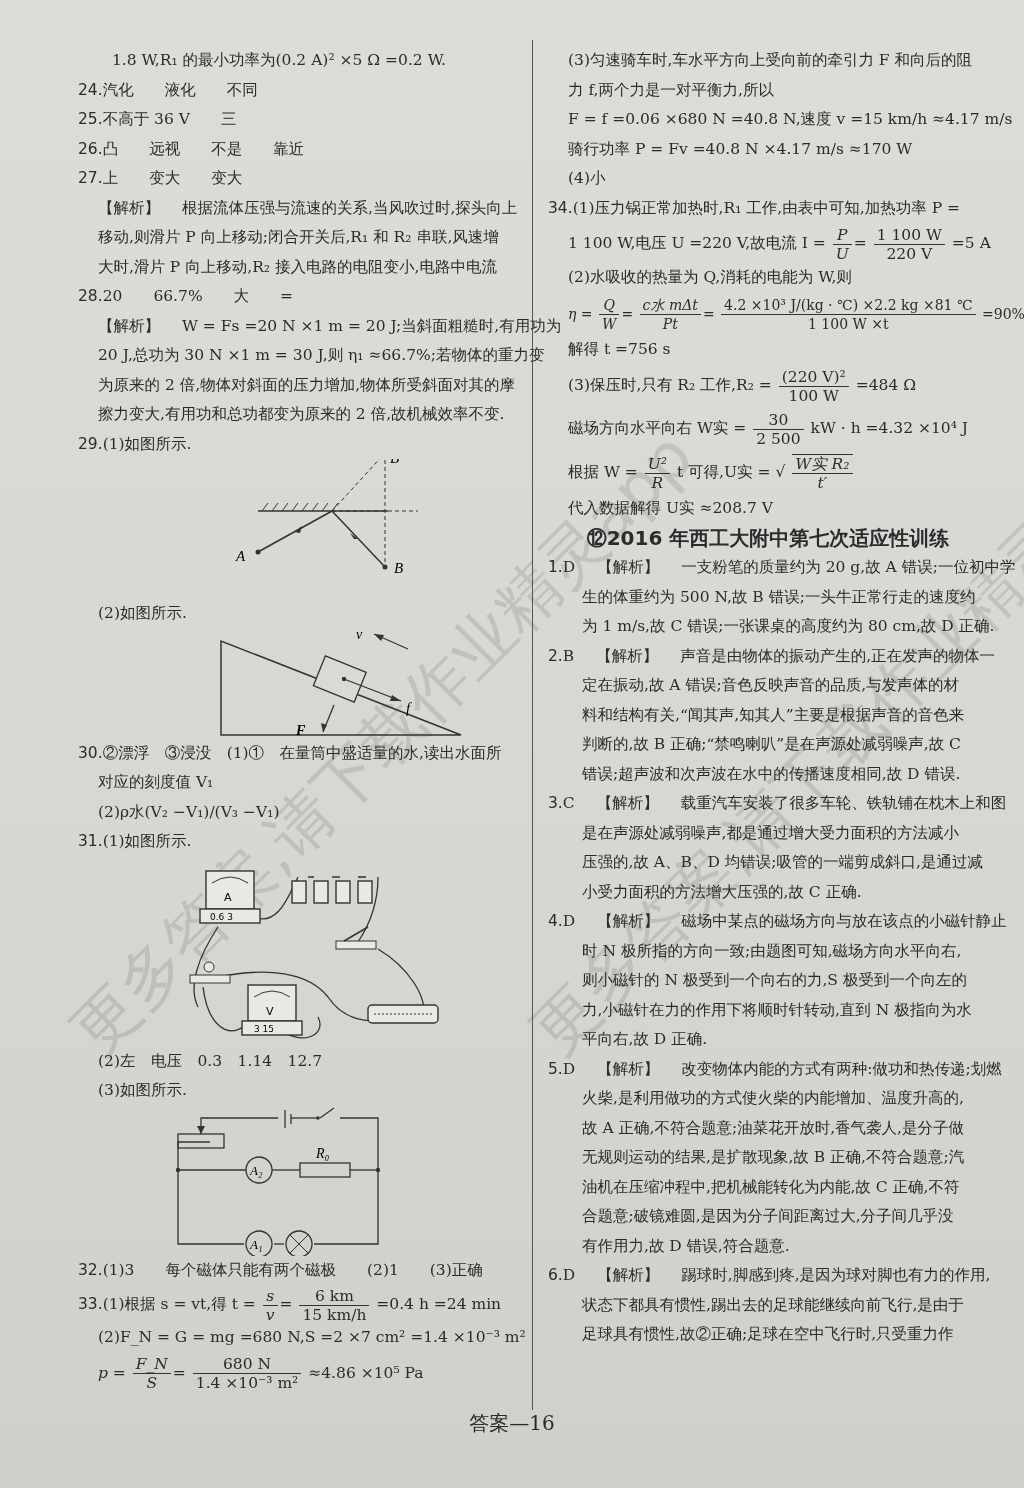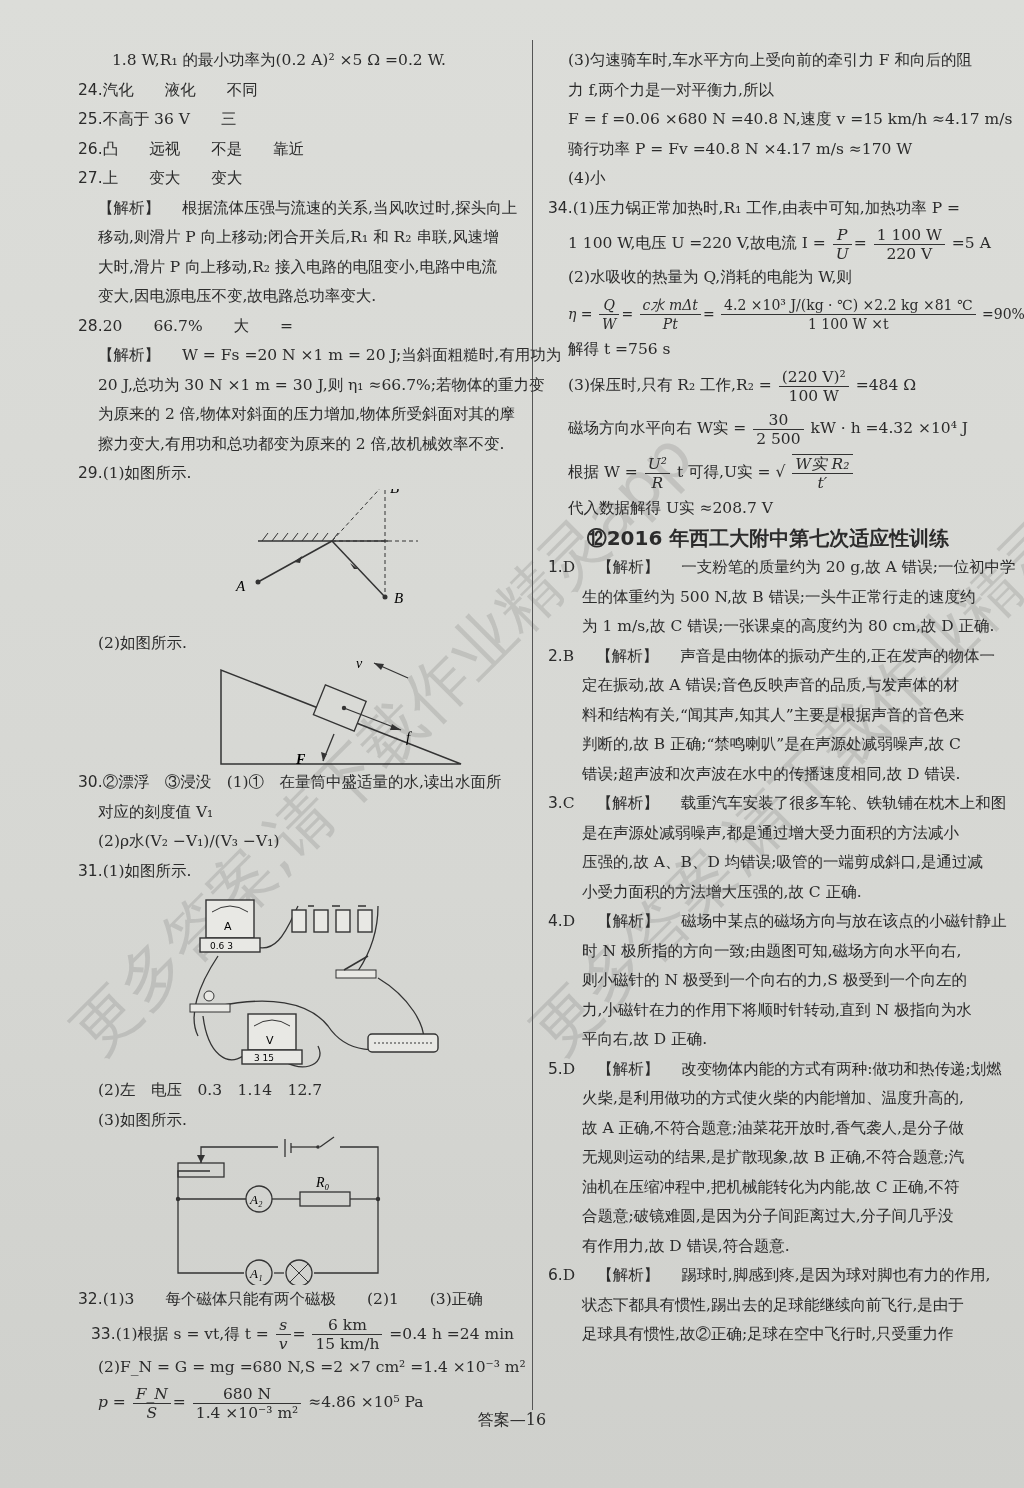--- a/index.html
+++ b/index.html
@@ -20,21 +20,21 @@
   .ind2 { padding-left:34px; }
   .num { font-weight:normal; font-family:"DejaVu Sans","Liberation Sans",sans-serif; }
   .tag { font-weight:normal; }
   .sp { display:inline-block; width:22px; }
   .mth { font-style:italic; }
   .frac { display:inline-block; vertical-align:middle; text-align:center; line-height:18px; margin:0 2px; }
   .frac .n { display:block; border-bottom:1px solid #333; padding:0 3px; }
   .frac .d { display:block; padding:0 3px; }
   .section-title { text-align:center; font-weight:bold; font-size:20px; font-family:"DejaVu Sans","Liberation Sans",sans-serif; }
   .figure { position:relative; }
-  .footer { position:absolute; left:0; width:1024px; top:1410px; text-align:center; font-size:16px; }
+  .footer { position:absolute; left:0; width:1024px; top:1410px; text-align:center; font-size:20px; }
   .watermark { position:absolute; font-size:64px; color:rgba(90,90,90,0.18); transform:rotate(-45deg); white-space:nowrap;
     font-family:"DejaVu Sans","Liberation Sans",sans-serif; pointer-events:none; }
 </style>
 </head>
 <body>
 
 <div class="page">
 
   <div class="watermark" style="left:-40px;top:700px;">更多答案,请下载作业精灵app</div>
   <div class="watermark" style="left:420px;top:700px;">更多答案,请下载作业精灵app</div>
@@ -43,21 +43,20 @@
 
   <div class="col left">
     <div class="line ind2">1.8 W,R₁ 的最小功率为(0.2 A)² ×5 Ω =0.2 W.</div>
     <div class="line"><span class="num">24.</span><span>汽化　　液化　　不同</span></div>
     <div class="line"><span class="num">25.</span><span>不高于 36 V　　三</span></div>
     <div class="line"><span class="num">26.</span><span>凸　　远视　　不是　　靠近</span></div>
     <div class="line"><span class="num">27.</span><span>上　　变大　　变大</span></div>
     <div class="line ind"><span class="tag">【解析】</span><span class="sp"></span><span>根据流体压强与流速的关系,当风吹过时,探头向上</span></div>
     <div class="line ind">移动,则滑片 P 向上移动;闭合开关后,R₁ 和 R₂ 串联,风速增</div>
     <div class="line ind">大时,滑片 P 向上移动,R₂ 接入电路的电阻变小,电路中电流</div>
-    <div class="line ind">变大,因电源电压不变,故电路总功率变大.</div>
     <div class="line"><span class="num">28.</span><span>20　　66.7%　　大　　=</span></div>
     <div class="line ind"><span class="tag">【解析】</span><span class="sp"></span><span>W = Fs =20 N ×1 m = 20 J;当斜面粗糙时,有用功为</span></div>
     <div class="line ind">20 J,总功为 30 N ×1 m = 30 J,则 η₁ ≈66.7%;若物体的重力变</div>
     <div class="line ind">为原来的 2 倍,物体对斜面的压力增加,物体所受斜面对其的摩</div>
     <div class="line ind">擦力变大,有用功和总功都变为原来的 2 倍,故机械效率不变.</div>
     <div class="line"><span class="num">29.</span><span>(1)如图所示.</span></div>
 
     <div class="figure" style="height:140px;">
       <svg width="440" height="140">
         <line x1="180" y1="52" x2="310" y2="52" stroke="#333" stroke-width="1.5"></line>
@@ -189,21 +188,21 @@
         <line x1="230" y1="129" x2="212" y2="147" stroke="#333"></line>
         <circle cx="100" cy="64" r="2.2" fill="#333"></circle>
         <circle cx="300" cy="64" r="2.2" fill="#333"></circle>
         <text x="172" y="69" font-style="italic" font-family="Liberation Serif, serif" font-size="13">A₂</text>
         <text x="172" y="143" font-style="italic" font-family="Liberation Serif, serif" font-size="13">A₁</text>
         <text x="238" y="52" font-style="italic" font-family="Liberation Serif, serif" font-size="14">R₀</text>
       </svg>
     </div>
 
     <div class="line"><span class="num">32.</span><span>(1)3　　每个磁体只能有两个磁极　　(2)1　　(3)正确</span></div>
-    <div class="line" style="height:38px;line-height:38px;margin-left:13px;">
+    <div class="line" style="height:38px;line-height:38px;">
       <span class="num">33.</span><span>(1)根据 s = vt,得 t =</span>
       <span class="frac"><span class="n mth">s</span><span class="d mth">v</span></span>=
       <span class="frac"><span class="n">6 km</span><span class="d">15 km/h</span></span>
       <span>=0.4 h =24 min</span>
     </div>
     <div class="line ind">(2)F_N = G = mg =680 N,S =2 ×7 cm² =1.4 ×10⁻³ m²</div>
     <div class="line ind" style="height:40px;line-height:40px;">
       <span class="mth">p =</span>
       <span class="frac"><span class="n mth">F_N</span><span class="d mth">S</span></span>=
       <span class="frac"><span class="n">680 N</span><span class="d">1.4 ×10⁻³ m²</span></span>

